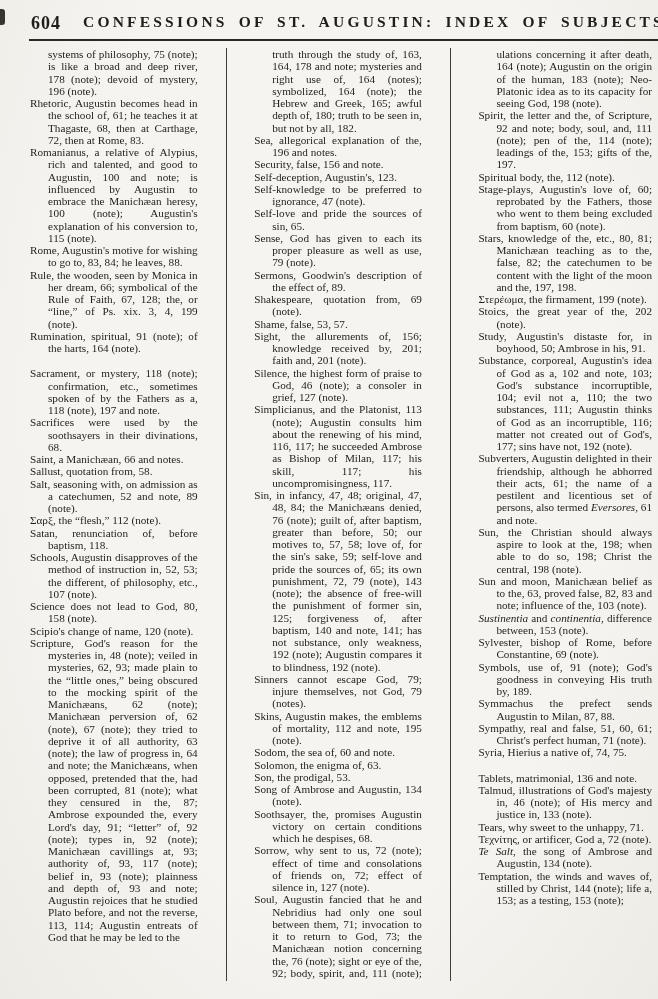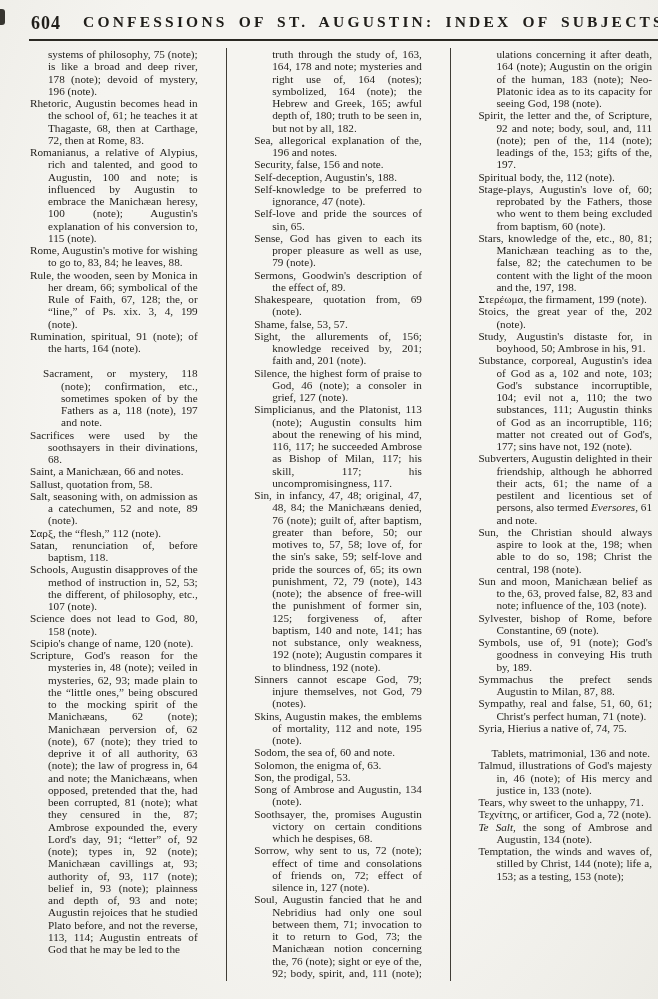--- a/index.html
+++ b/index.html
@@ -61,21 +61,20 @@
   .entry {
     margin:0;
     padding-left:18px;
     text-indent:-18px;
   }
   .entry.continuation {
     text-indent:0;
   }
   .entry.gap {
     margin-top:13px;
-    margin-left:13px;
   }
   .entry i { font-style:italic; }
 </style>
 </head>
 <body>
 
 <div class="page">
   <div class="scan-artifact"></div>
 
   <div class="header">
@@ -103,21 +102,21 @@
         <p class="entry">Schools, Augustin disapproves of the method of instruction in, 52, 53; the different, of philosophy, etc., 107 (note).</p>
         <p class="entry">Science does not lead to God, 80, 158 (note).</p>
         <p class="entry">Scipio's change of name, 120 (note).</p>
         <p class="entry">Scripture, God's reason for the mysteries in, 48 (note); veiled in mysteries, 62, 93; made plain to the “little ones,” being obscured to the mocking spirit of the Manichæans, 62 (note); Manichæan perversion of, 62 (note), 67 (note); they tried to deprive it of all authority, 63 (note); the law of progress in, 64 and note; the Manichæans, when opposed, pretended that the, had been corrupted, 81 (note); what they censured in the, 87; Ambrose expounded the, every Lord's day, 91; “letter” of, 92 (note); types in, 92 (note); Manichæan cavillings at, 93; authority of, 93, 117 (note); belief in, 93 (note); plainness and depth of, 93 and note; Augustin rejoices that he studied Plato before, and not the reverse, 113, 114; Augustin entreats of God that he may be led to the</p>
       </section>
     <div class="vrule"></div>
     <section class="col col-2">
         <p class="entry continuation">truth through the study of, 163, 164, 178 and note; mysteries and right use of, 164 (notes); symbolized, 164 (note); the Hebrew and Greek, 165; awful depth of, 180; truth to be seen in, but not by all, 182.</p>
         <p class="entry">Sea, allegorical explanation of the, 196 and notes.</p>
         <p class="entry">Security, false, 156 and note.</p>
-        <p class="entry">Self-deception, Augustin's, 188.</p>
+        <p class="entry">Self-deception, Augustin's, 123.</p>
         <p class="entry">Self-knowledge to be preferred to ignorance, 47 (note).</p>
         <p class="entry">Self-love and pride the sources of sin, 65.</p>
         <p class="entry">Sense, God has given to each its proper pleasure as well as use, 79 (note).</p>
         <p class="entry">Sermons, Goodwin's description of the effect of, 89.</p>
         <p class="entry">Shakespeare, quotation from, 69 (note).</p>
         <p class="entry">Shame, false, 53, 57.</p>
         <p class="entry">Sight, the allurements of, 156; knowledge received by, 201; faith and, 201 (note).</p>
         <p class="entry">Silence, the highest form of praise to God, 46 (note); a consoler in grief, 127 (note).</p>
         <p class="entry">Simplicianus, and the Platonist, 113 (note); Augustin consults him about the renewing of his mind, 116, 117; he succeeded Ambrose as Bishop of Milan, 117; his skill, 117; his uncompromisingness, 117.</p>
         <p class="entry">Sin, in infancy, 47, 48; original, 47, 48, 84; the Manichæans denied, 76 (note); guilt of, after baptism, greater than before, 50; our motives to, 57, 58; love of, for the sin's sake, 59; self-love and pride the sources of, 65; its own punishment, 72, 79 (note), 143 (note); the absence of free-will the punishment of former sin, 125; forgiveness of, after baptism, 140 and note, 141; has not substance, only weakness, 192 (note); Augustin compares it to blindness, 192 (note).</p>
@@ -138,20 +137,21 @@
         <p class="entry">Spiritual body, the, 112 (note).</p>
         <p class="entry">Stage-plays, Augustin's love of, 60; reprobated by the Fathers, those who went to them being excluded from baptism, 60 (note).</p>
         <p class="entry">Stars, knowledge of the, etc., 80, 81; Manichæan teaching as to the, false, 82; the catechumen to be content with the light of the moon and the, 197, 198.</p>
         <p class="entry">Στερέωμα, the firmament, 199 (note).</p>
         <p class="entry">Stoics, the great year of the, 202 (note).</p>
         <p class="entry">Study, Augustin's distaste for, in boyhood, 50; Ambrose in his, 91.</p>
         <p class="entry">Substance, corporeal, Augustin's idea of God as a, 102 and note, 103; God's substance incorruptible, 104; evil not a, 110; the two substances, 111; Augustin thinks of God as an incorruptible, 116; matter not created out of God's, 177; sins have not, 192 (note).</p>
         <p class="entry">Subverters, Augustin delighted in their friendship, although he abhorred their acts, 61; the name of a pestilent and licentious set of persons, also termed <i>Eversores</i>, 61 and note.</p>
         <p class="entry">Sun, the Christian should always aspire to look at the, 198; when able to do so, 198; Christ the central, 198 (note).</p>
         <p class="entry">Sun and moon, Manichæan belief as to the, 63, proved false, 82, 83 and note; influence of the, 103 (note).</p>
+        <p class="entry"><i>Sustinentia</i> and <i>continentia</i>, difference between, 153 (note).</p>
         <p class="entry">Sylvester, bishop of Rome, before Constantine, 69 (note).</p>
         <p class="entry">Symbols, use of, 91 (note); God's goodness in conveying His truth by, 189.</p>
         <p class="entry">Symmachus the prefect sends Augustin to Milan, 87, 88.</p>
         <p class="entry">Sympathy, real and false, 51, 60, 61; Christ's perfect human, 71 (note).</p>
         <p class="entry">Syria, Hierius a native of, 74, 75.</p>
         <p class="entry gap">Tablets, matrimonial, 136 and note.</p>
         <p class="entry">Talmud, illustrations of God's majesty in, 46 (note); of His mercy and justice in, 133 (note).</p>
         <p class="entry">Tears, why sweet to the unhappy, 71.</p>
         <p class="entry">Τεχνίτης, or artificer, God a, 72 (note).</p>
         <p class="entry"><i>Te Salt</i>, the song of Ambrose and Augustin, 134 (note).</p>

